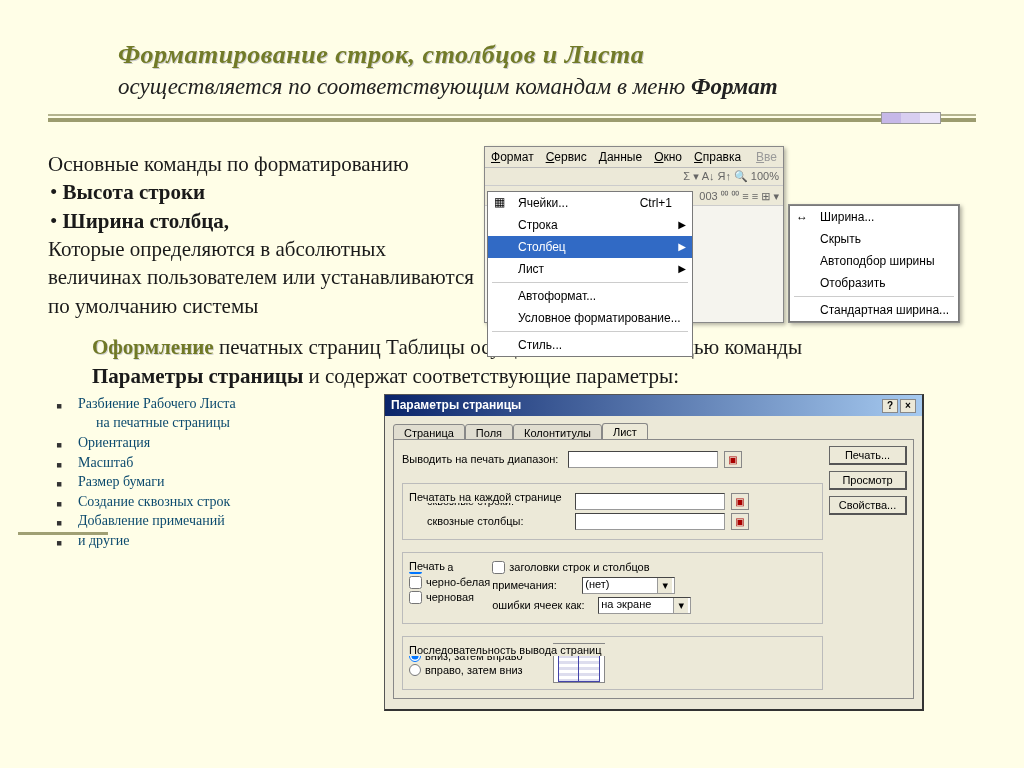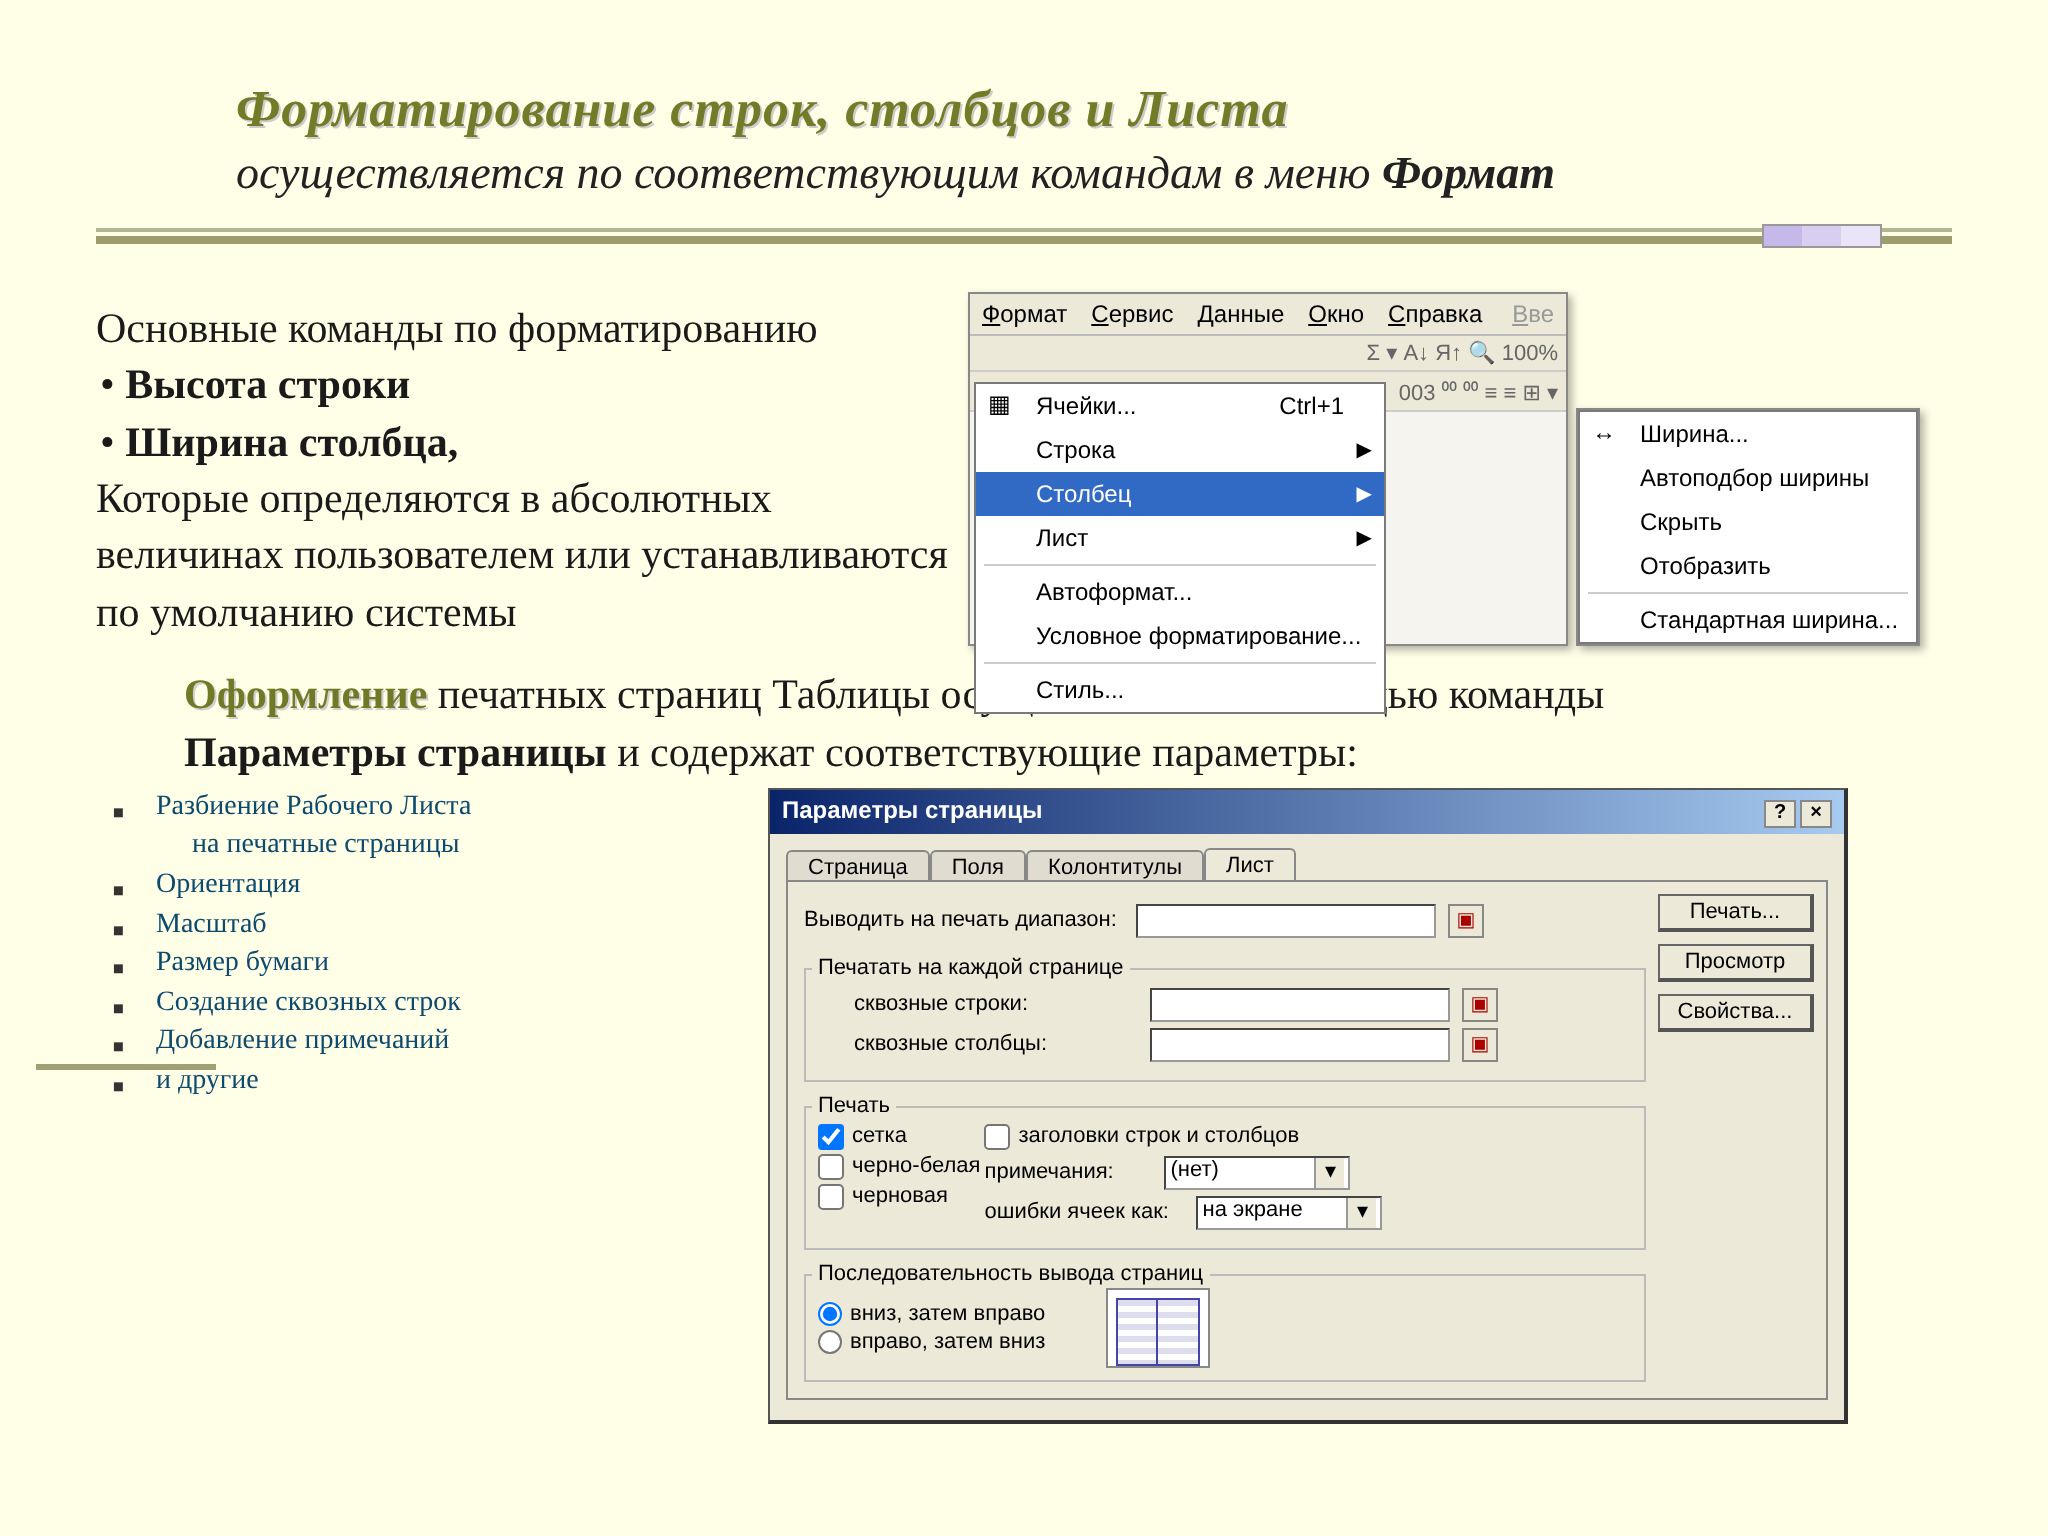--- a/index.html
+++ b/index.html
@@ -73,21 +73,21 @@
   .tab.inact { background:#e0ddd0; top:2px; border-bottom:1px solid #888;}
   .pane { border:1px solid #888; background:#ece9d8; padding:8px 90px 8px 8px; position:relative; min-height:230px;}
   .btn { display:block; background:#ece9d8; border:1px solid #666; border-right:2px solid #555; border-bottom:2px solid #555; width:78px; text-align:center; padding:2px 0; font-size:11px; margin-bottom:6px;}
   .btn-col { position:absolute; right:6px; top:6px;}
   .fld-row { display:flex; align-items:center; gap:6px; margin:3px 0;}
   .fld-row label { width:160px; text-align:left;}
   .fld-row label.ind { padding-left:18px; width:160px;}
   .fld-row input[type=text] { border:1px inset #999; background:#fff; height:17px; width:150px; font-size:11px; padding:0 2px;}
   .fld-row .rangebtn { width:18px; height:17px; border:1px solid #888; background:#ece9d8; font-size:10px; text-align:center; line-height:15px; color:#a00;}
   .grp-box { border:1px solid #bbb; border-top: none; position:relative; padding:6px 6px 6px 6px; margin-top:0;}
-  .grp-title { position:relative; top:6px; left:4px; background:#ece9d8; padding:0 3px; font-size:11px; z-index:2;}
+  .grp-title { position:relative; top:20px; left:4px; background:#ece9d8; padding:0 3px; font-size:11px; z-index:2;}
   .chk { display:flex; align-items:center; gap:4px; font-size:11px; margin:2px 0;}
   .chk input { width:13px; height:13px;}
   .two-col { display:flex; gap:2px;}
   .combo { border:1px inset #999; background:#fff; height:17px; width:93px; font-size:11px; padding:0 18px 0 2px; position:relative;}
   .combo::after { content:"▾"; position:absolute; right:2px; top:0; background:#ece9d8; border-left:1px solid #999; width:14px; text-align:center; height:15px; line-height:15px;}
   .radio { display:flex; align-items:center; gap:4px; font-size:11px; margin:2px 0;}
   .radio input { width:12px; height:12px;}
   .order-ico { width:52px; height:40px; border:1px solid #888; background:#fff; display:inline-block; position:relative; margin-left:30px;}
   .order-ico::before { content:""; position:absolute; left:4px; top:4px; width:20px; height:32px; border:1px solid #44a; background:repeating-linear-gradient(#dde 0 3px,#fff 3px 6px);}
   .order-ico::after { content:""; position:absolute; right:4px; top:4px; width:20px; height:32px; border:1px solid #44a; background:repeating-linear-gradient(#dde 0 3px,#fff 3px 6px);}
@@ -141,22 +141,22 @@
           <div class="mi"><span>Автоформат...</span></div>
           <div class="mi"><span>Условное форматирование...</span></div>
           <div class="mi-sep"></div>
           <div class="mi"><span>Стиль...</span></div>
         </div>
       </div>
 
       <div class="menu-mock" style="margin-top:58px;">
         <div class="dropdown2">
           <div class="mi"><span class="ico">↔</span><span>Ширина...</span></div>
+          <div class="mi"><span>Скрыть</span></div>
           <div class="mi"><span>Автоподбор ширины</span></div>
-          <div class="mi"><span>Скрыть</span></div>
           <div class="mi"><span>Отобразить</span></div>
           <div class="mi-sep"></div>
           <div class="mi"><span>Стандартная ширина...</span></div>
         </div>
       </div>
     </div>
   </div>
 
   <div class="section2">
     <span class="oform">Оформление</span><span>  печатных страниц Таблицы осуществляется с помощью команды</span><br>

